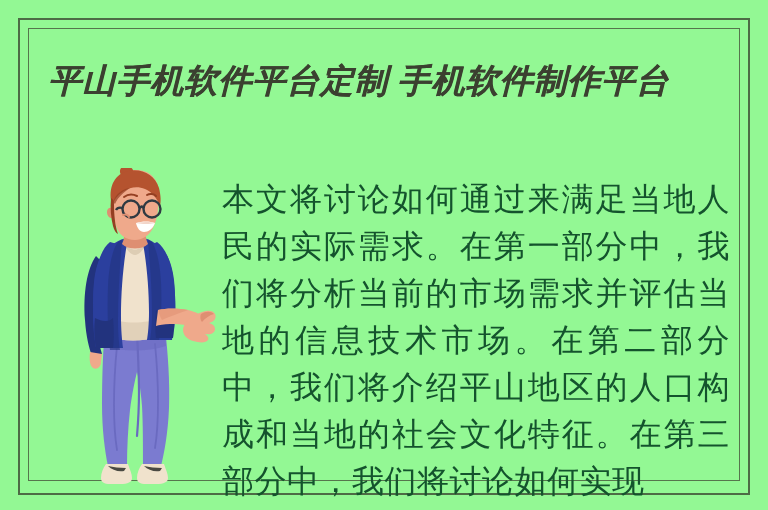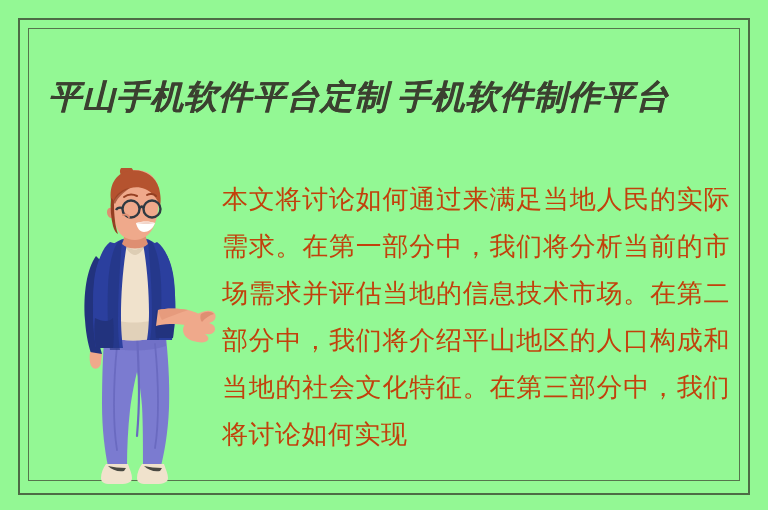--- a/index.html
+++ b/index.html
@@ -51,32 +51,31 @@
     width: 690px;
     color: #3b4030;
     font-family: "Liberation Serif", "DejaVu Serif", serif;
     font-weight: bold;
     font-style: italic;
     font-size: 33px;
     line-height: 47px;
     letter-spacing: 1px;
     white-space: pre-wrap;
     text-shadow: 0.5px 0 0 #3b4030;
-    margin-top: 16px;
   }
 
   
   .body-text {
     position: absolute;
     left: 222px;
     top: 176px;
     width: 508px;
-    color: #c2410c;
+    color: #14532d;
     font-family: "DejaVu Sans", sans-serif;
-    font-size: 26px;
+    font-size: 32px;
     line-height: 47px;
     letter-spacing: 0.5px;
     text-align: justify;
   }
 
   
   .illustration {
     position: absolute;
     left: 60px;
     top: 168px;

